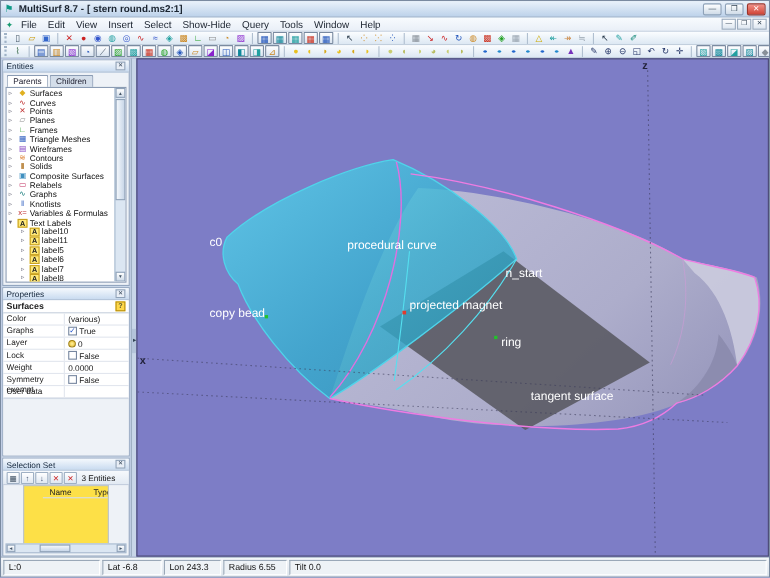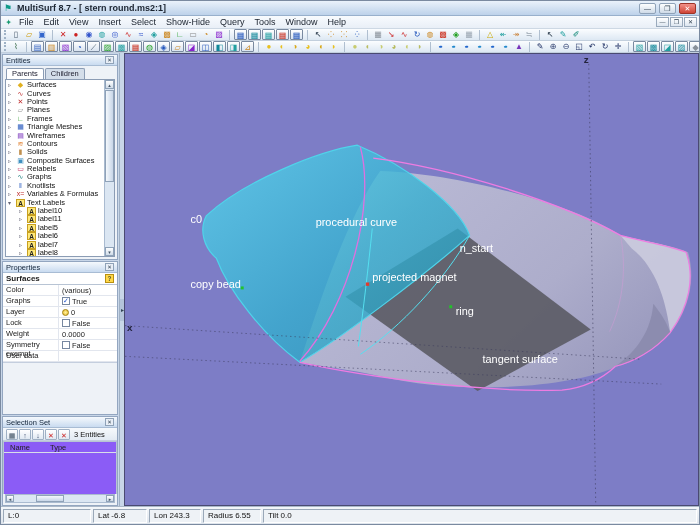--- a/index.html
+++ b/index.html
@@ -84,21 +84,21 @@
   .cb.on::before{content:"✓";position:absolute;left:0;top:-1px;font-size:7px;color:#2255cc;}
   .bulb{width:7px;height:7px;border-radius:50%;background:radial-gradient(#fff2a0,#e8b820);border:1px solid #a08010;flex:0 0 7px;}
   .prop-fill{flex:1;background:#eef2f7;}
 
   
   .panel.selection{flex:1;}
   .sel-toolbar{height:13px;flex:0 0 13px;display:flex;align-items:center;gap:1px;padding:1px 3px;
     background:linear-gradient(#f6f9fc,#e2eaf3);border-bottom:1px solid #c4cede;}
   .sel-toolbar .ti{border:1px solid #9fb0c4;background:linear-gradient(#fff,#e0e8f2);width:12px;height:11px;font-size:7px;}
   .sel-count{font-size:7.5px;margin-left:3px;color:#111;}
-  .seltable{background:#8b5cf6;flex:1;margin:0 0;border:1px solid #b8c4d4;border-bottom:none;overflow:hidden;}
+  .seltable{background:#fde047;flex:1;margin:0 18px;border:1px solid #b8c4d4;border-bottom:none;overflow:hidden;padding-left:17px;}
   .srow{display:flex;height:11px;align-items:center;font-size:7.5px;}
   .srow.head{border-bottom:1px solid #d8dee8;color:#222;}
   .scol1{width:44px;flex:0 0 44px;padding-left:6px;}
   .scol2{flex:1;padding-left:2px;}
   .hscroll{height:9px;flex:0 0 9px;margin:0 2px 2px 2px;background:#dbe6f2;border:1px solid #aabbd0;position:relative;}
   .hscroll .arr{position:absolute;top:0;width:8px;height:7px;border:1px solid #8fa2b8;background:linear-gradient(#fff,#cfdbe8);
     font-size:5px;line-height:6px;text-align:center;color:#456;}
   .hscroll .arr.lf{left:0;} .hscroll .arr.rt{right:0;}
   .hscroll .thumb{position:absolute;left:30px;top:0;width:28px;height:7px;border:1px solid #8fa2b8;
     background:linear-gradient(#f4f8fc,#c8d6e8);}

